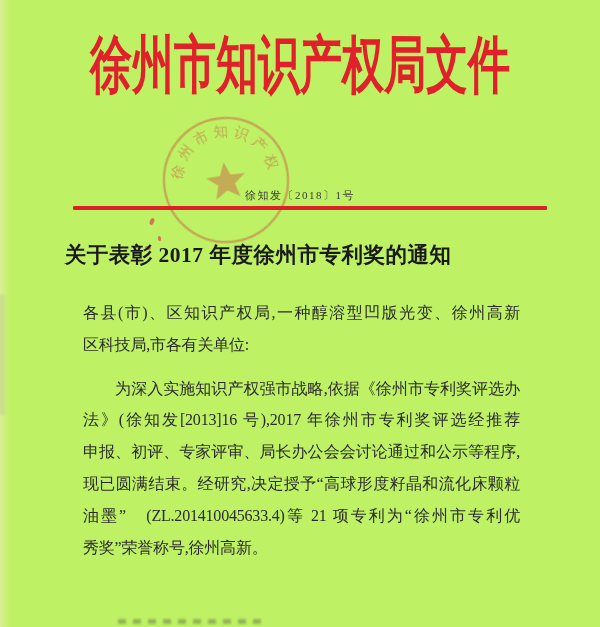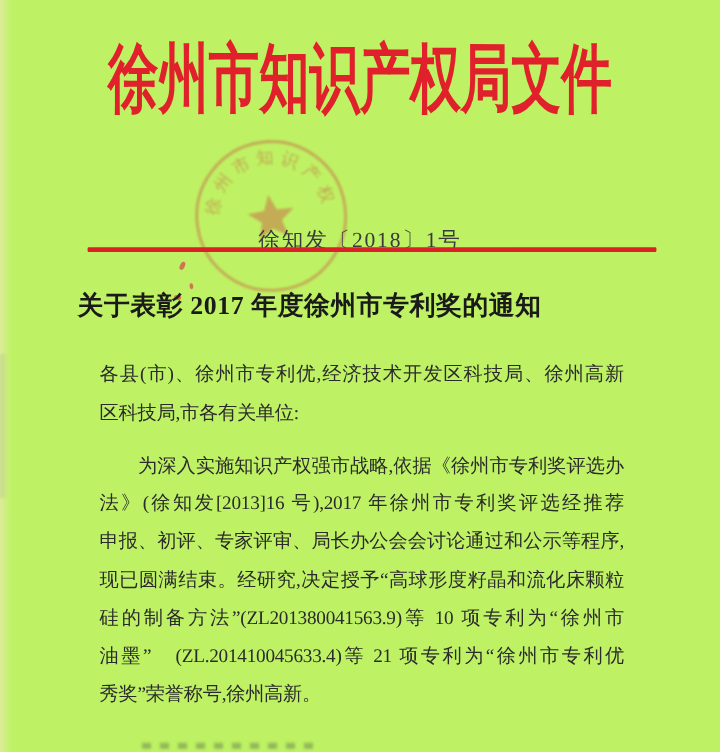--- a/index.html
+++ b/index.html
@@ -24,21 +24,21 @@
     font-size:60px;font-weight:bold;color:#e0212b;
     transform:scale(0.70,1.04);transform-origin:50% 0;
     letter-spacing:0px;white-space:nowrap;
   }
   .seal{
     position:absolute;left:158px;top:112px;width:136px;height:136px;
     filter:blur(0.7px);opacity:0.85;transform:rotate(-8deg);
   }
   .doc-number{
     position:absolute;left:0;top:188px;width:600px;
-    text-align:center;font-size:18px;color:#3a3a3a;letter-spacing:1.5px;
+    text-align:center;font-size:11px;color:#3a3a3a;letter-spacing:1.5px;
   }
   .red-rule{
     position:absolute;left:73px;top:206px;width:474px;height:4px;
     background:#dd2027;border-radius:1px;
   }
   .notice-title{
     position:absolute;left:0;top:240px;width:516px;
     text-align:center;font-size:21.5px;font-weight:bold;color:#1a1a1a;
     letter-spacing:0.5px;white-space:nowrap;
   }
@@ -90,29 +90,28 @@
   <div class="speck s4"></div>
 
   <div class="doc-number">徐知发〔2018〕1号</div>
 
   <div class="red-rule"></div>
 
   <div class="notice-title">关于表彰 2017 年度徐州市专利奖的通知</div>
 
   <div class="body-text">
     <div class="para1">
-      <div class="bline">各县(市)、徐州市专利优,经济技术开发区科技局、徐州高新</div>
+      <div class="bline">各县(市)、区知识产权局,一种醇溶型凹版光变、徐州高新</div>
       <div class="bline para-end">区科技局,市各有关单位:</div>
     </div>
     <div class="para2">
       <div class="bline">　　为深入实施知识产权强市战略,依据《徐州市专利奖评选办</div>
       <div class="bline">法》(徐知发[2013]16 号),2017 年徐州市专利奖评选经推荐</div>
       <div class="bline">申报、初评、专家评审、局长办公会会讨论通过和公示等程序,</div>
       <div class="bline">现已圆满结束。经研究,决定授予“高球形度籽晶和流化床颗粒</div>
-      <div class="bline">硅的制备方法”(ZL201380041563.9)等 10 项专利为“徐州市</div>
       <div class="bline">油墨”　(ZL.201410045633.4)等 21 项专利为“徐州市专利优</div>
       <div class="bline para-end">秀奖”荣誉称号,徐州高新。</div>
     </div>
   </div>
 
   <div class="cut-line"></div>
 
 </div>
 
 </body></html>

